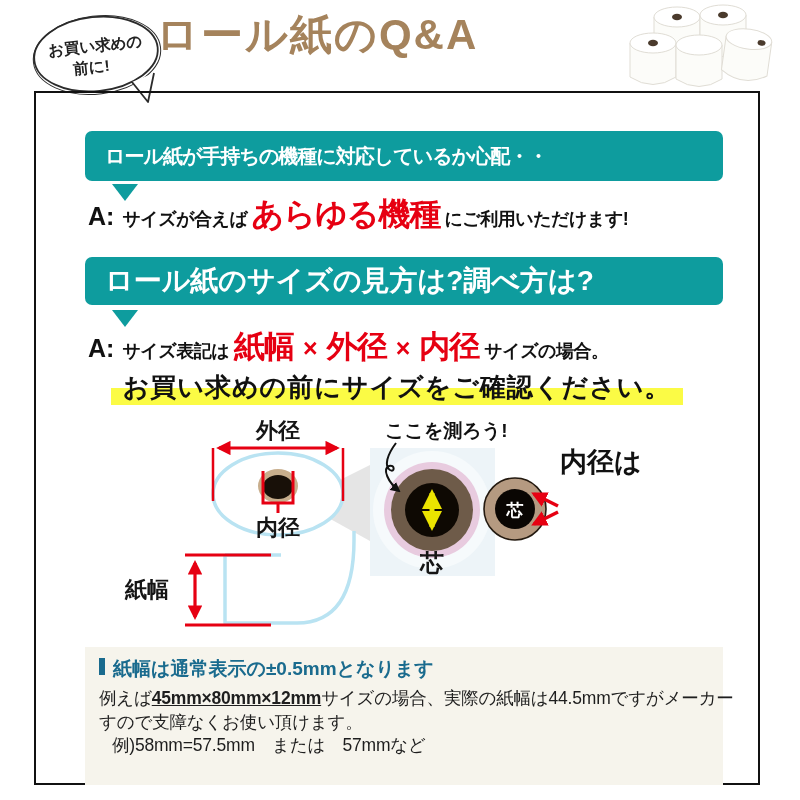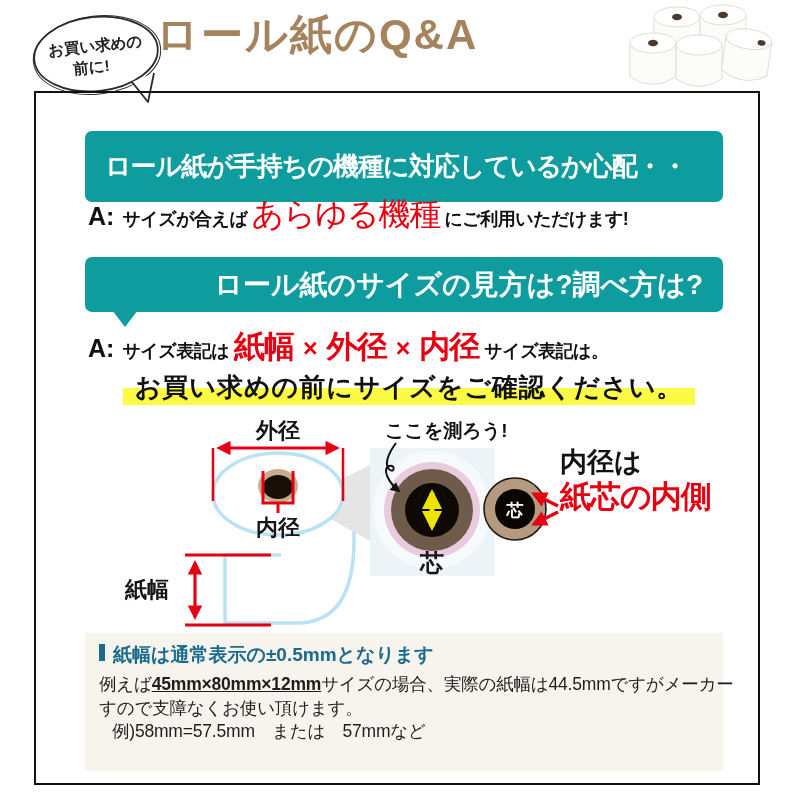--- a/index.html
+++ b/index.html
@@ -17,53 +17,53 @@
          letter-spacing:2px;line-height:1.1;white-space:nowrap;margin:0;}
   .bubble{left:20px;top:6px;}
   .rolls{left:626px;top:4px;}
 
   
   .frame{left:34px;top:91px;width:726px;height:694px;border:2px solid #111;box-sizing:border-box;}
 
   
   .q-banner{background:var(--teal);border-radius:7px;color:#fff;display:flex;align-items:center;
             padding:0 20px;font-weight:800;box-sizing:border-box;white-space:nowrap;}
-  .q1{left:85px;top:131px;width:638px;height:71px;font-size:26px;letter-spacing:-1px;}
-  .q2{left:85px;top:257px;width:638px;height:55px;font-size:28px;justify-content:flex-end;}
+  .q1{left:85px;top:131px;width:638px;height:50px;font-size:20px;letter-spacing:-1px;}
+  .q2{left:85px;top:257px;width:638px;height:48px;font-size:28px;}
   .tail{width:0;height:0;border-left:13px solid transparent;border-right:13px solid transparent;
         border-top:17px solid var(--teal);}
   .tail1{left:112px;top:184px;}
   .tail2{left:112px;top:310px;}
 
   
   .answer{white-space:nowrap;font-weight:800;color:#111;line-height:1.2;}
   .a1{left:88px;top:195px;}
   .a2{left:88px;top:328px;}
   .a-pre{font-size:25px;margin-right:8px;}
   .a-base{font-size:18px;letter-spacing:-0.5px;}
-  .a-red-big{font-size:32px;font-weight:400;color:var(--red);letter-spacing:-1px;margin:0 4px;}
+  .a-red-big{font-size:32px;font-weight:700;color:var(--red);letter-spacing:-1px;margin:0 4px;}
   .seg-red{font-size:31px;font-weight:900;color:var(--red);margin:0 5px;letter-spacing:-1px;}
   .seg-x{font-size:25px;font-weight:900;color:var(--red);margin:0 4px;}
 
   
-  .notice-wrap{left:36px;top:370px;width:722px;text-align:center;padding-left:12px;}
+  .notice-wrap{left:36px;top:370px;width:722px;text-align:center;}
   .notice-text{display:inline-block;font-size:26px;font-weight:800;color:#111;padding:0 12px;
     letter-spacing:1px;
     background:linear-gradient(to bottom,transparent 52%,var(--highlight-yellow) 52%,var(--highlight-yellow) 100%);}
 
   
   .diagram{left:85px;top:413px;}
   .svg-label{font-weight:800;fill:#151515;}
   .caption{left:560px;top:449px;line-height:1;white-space:nowrap;}
-  .c1{font-size:27px;font-weight:800;}
+  .c1{font-size:27px;font-weight:800;text-align:center;}
   .c2{font-size:31px;font-weight:900;color:var(--red);margin:5px 0;letter-spacing:-1px;}
   .c3{font-size:27px;font-weight:800;}
 
   
-  .note-box{left:85px;top:633px;width:638px;height:138px;background:var(--note-bg);
+  .note-box{left:85px;top:647px;width:638px;height:138px;background:var(--note-bg);
             padding:9px 14px;box-sizing:border-box;}
   .note-heading{color:var(--note-heading);font-size:19px;font-weight:800;margin-bottom:5px;white-space:nowrap;}
   .bar{display:inline-block;width:6px;height:17px;background:var(--note-heading);margin-right:8px;}
   .note-line{font-size:17.5px;line-height:23.5px;color:#1e1e1e;letter-spacing:-0.2px;white-space:nowrap;}
   .red{color:var(--red);}
   .b{font-weight:700;text-decoration:underline;}
   .indent{padding-left:13px;}
 </style>
 </head>
 <body>
@@ -115,21 +115,21 @@
   <div class="abs tail tail1"></div>
   <div class="abs answer a1">
     <span class="a-pre">A:</span><span class="a-base">サイズが合えば</span><span class="a-red-big">あらゆる機種</span><span class="a-base">にご利用いただけます!</span>
   </div>
 
   <div class="abs q-banner q2">
     <span>ロール紙のサイズの見方は?調べ方は?</span>
   </div>
   <div class="abs tail tail2"></div>
   <div class="abs answer a2">
-    <span class="a-pre">A:</span><span class="a-base">サイズ表記は</span><span class="seg-red">紙幅</span><span class="seg-x">×</span><span class="seg-red">外径</span><span class="seg-x">×</span><span class="seg-red">内径</span><span class="a-base">サイズ表記は。</span>
+    <span class="a-pre">A:</span><span class="a-base">サイズ表記は</span><span class="seg-red">紙幅</span><span class="seg-x">×</span><span class="seg-red">外径</span><span class="seg-x">×</span><span class="seg-red">内径</span><span class="a-base">サイズの場合。</span>
   </div>
 
   <div class="abs notice-wrap">
     <span class="notice-text">お買い求めの前にサイズをご確認ください。</span>
   </div>
 
   <svg class="abs diagram" width="645" height="217" viewBox="0 0 645 217">
     <defs>
       <marker id="mr" viewBox="0 0 10 10" refX="8" refY="5" markerWidth="4.5" markerHeight="4.5" orient="auto-start-reverse">
           <path d="M0,0 L10,5 L0,10 z" fill="var(--red)"></path>
@@ -180,21 +180,20 @@
       <circle cx="430" cy="96" r="31" fill="var(--core-tan)" stroke="#241a10" stroke-width="1.6"></circle>
       <circle cx="430" cy="96" r="20" fill="#0a0603"></circle>
       <text x="430" y="103" text-anchor="middle" font-size="17" font-weight="800" fill="#fff">芯</text>
       <path d="M473,93 L449,81" stroke="var(--red)" stroke-width="3.5" fill="none" marker-end="url(#mr)"></path>
       <path d="M473,99 L449,111" stroke="var(--red)" stroke-width="3.5" fill="none" marker-end="url(#mr)"></path>
     </g>
   </svg>
 
   <div class="abs caption">
     <div class="c1">内径は</div>
-    <div class="c2">紙芯の内側</div>
   </div>
 
   <div class="abs note-box">
     <div class="note-heading">
       <span class="bar"></span><span>紙幅は通常表示の±0.5mmとなります</span>
     </div>
     <div class="note-line">
       <span>例えば</span><span class="b">45mm×80mm×12mm</span><span>サイズの場合、実際の紙幅は44.5mmですがメーカー</span>
     </div>
     <div class="note-line">すので支障なくお使い頂けます。</div>

